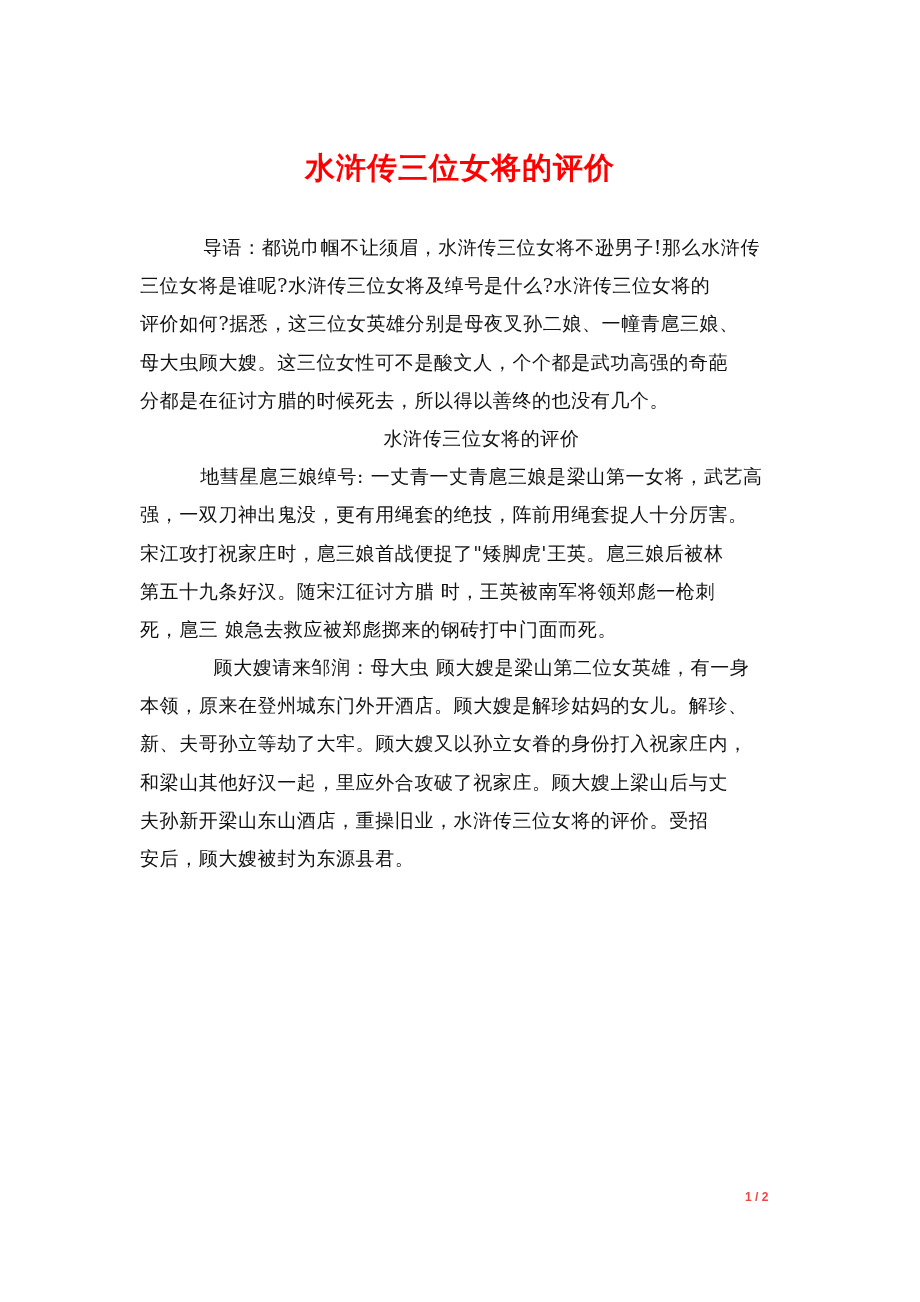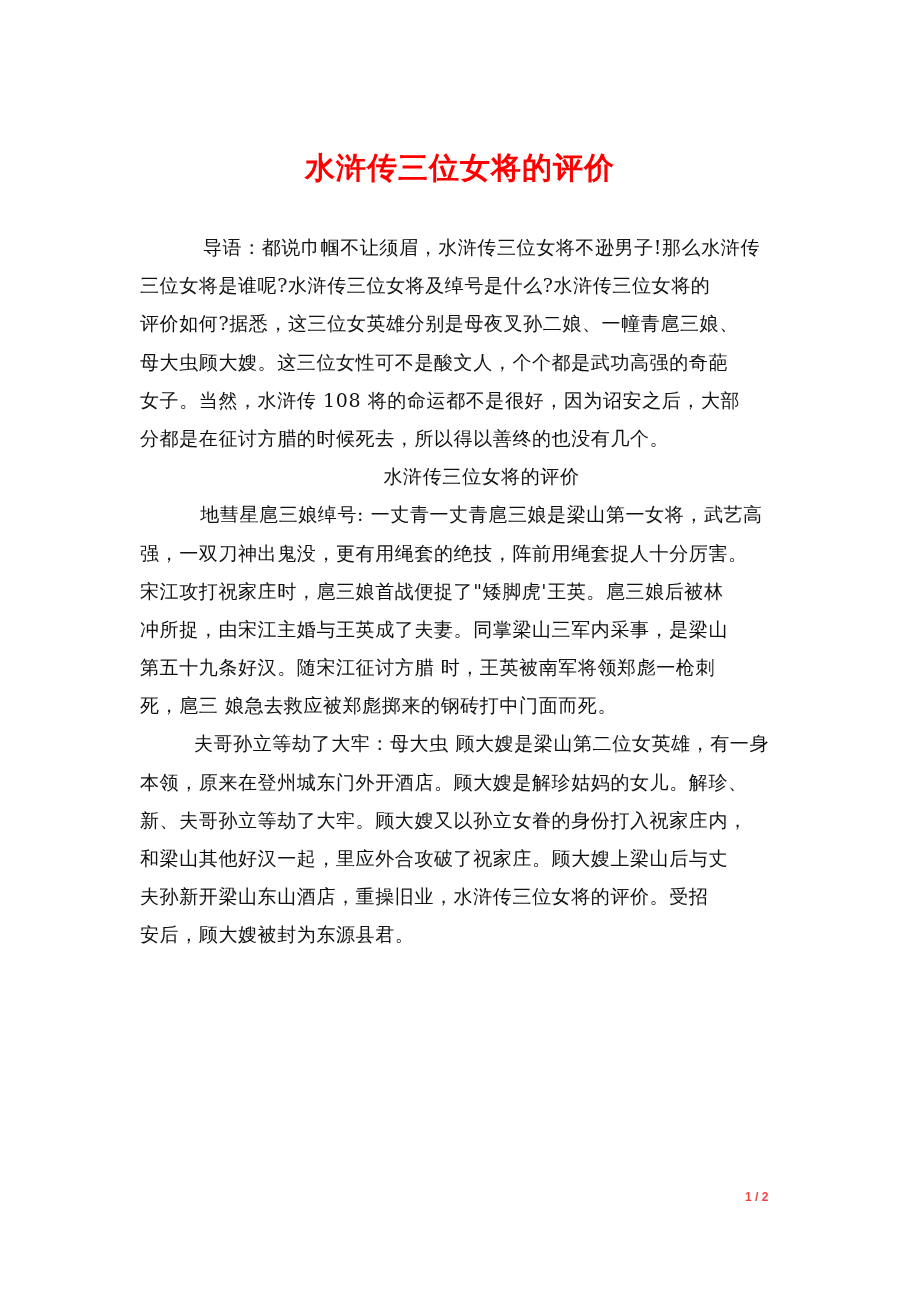--- a/index.html
+++ b/index.html
@@ -69,39 +69,37 @@
 <div class="page">
   <h1 class="title">水浒传三位女将的评价</h1>
 
   <div class="body-text">
 
     <div>
       <div class="line indent">导语：都说巾帼不让须眉，水浒传三位女将不逊男子!那么水浒传</div>
       <div class="line">三位女将是谁呢?水浒传三位女将及绰号是什么?水浒传三位女将的</div>
       <div class="line">评价如何?据悉，这三位女英雄分别是母夜叉孙二娘、一幢青扈三娘、</div>
       <div class="line">母大虫顾大嫂。这三位女性可不是酸文人，个个都是武功高强的奇葩</div>
-      <div class="line">女子。当然，水浒传 108 将的命运都不是很好，因为诏安之后，大部</div>
       <div class="line">分都是在征讨方腊的时候死去，所以得以善终的也没有几个。</div>
     </div>
 
     <div>
       <div class="line indent">水浒传三位女将的评价</div>
     </div>
 
     <div>
       <div class="line indent">地彗星扈三娘绰号: 一丈青一丈青扈三娘是梁山第一女将，武艺高</div>
       <div class="line">强，一双刀神出鬼没，更有用绳套的绝技，阵前用绳套捉人十分厉害。</div>
       <div class="line">宋江攻打祝家庄时，扈三娘首战便捉了"矮脚虎'王英。扈三娘后被林</div>
-      <div class="line">冲所捉，由宋江主婚与王英成了夫妻。同掌梁山三军内采事，是梁山</div>
       <div class="line">第五十九条好汉。随宋江征讨方腊  时，王英被南军将领郑彪一枪刺</div>
       <div class="line">死，扈三  娘急去救应被郑彪掷来的钢砖打中门面而死。</div>
     </div>
 
     <div>
-      <div class="line indent">夫哥孙立等劫了大牢：母大虫  顾大嫂是梁山第二位女英雄，有一身</div>
+      <div class="line indent">顾大嫂请来邹润：母大虫  顾大嫂是梁山第二位女英雄，有一身</div>
       <div class="line">本领，原来在登州城东门外开酒店。顾大嫂是解珍姑妈的女儿。解珍、</div>
       <div class="line">新、夫哥孙立等劫了大牢。顾大嫂又以孙立女眷的身份打入祝家庄内，</div>
       <div class="line">和梁山其他好汉一起，里应外合攻破了祝家庄。顾大嫂上梁山后与丈</div>
       <div class="line">夫孙新开梁山东山酒店，重操旧业，水浒传三位女将的评价。受招</div>
       <div class="line">安后，顾大嫂被封为东源县君。</div>
     </div>
   </div>
 
   <div class="page-number">1 / 2</div>
 </div>

